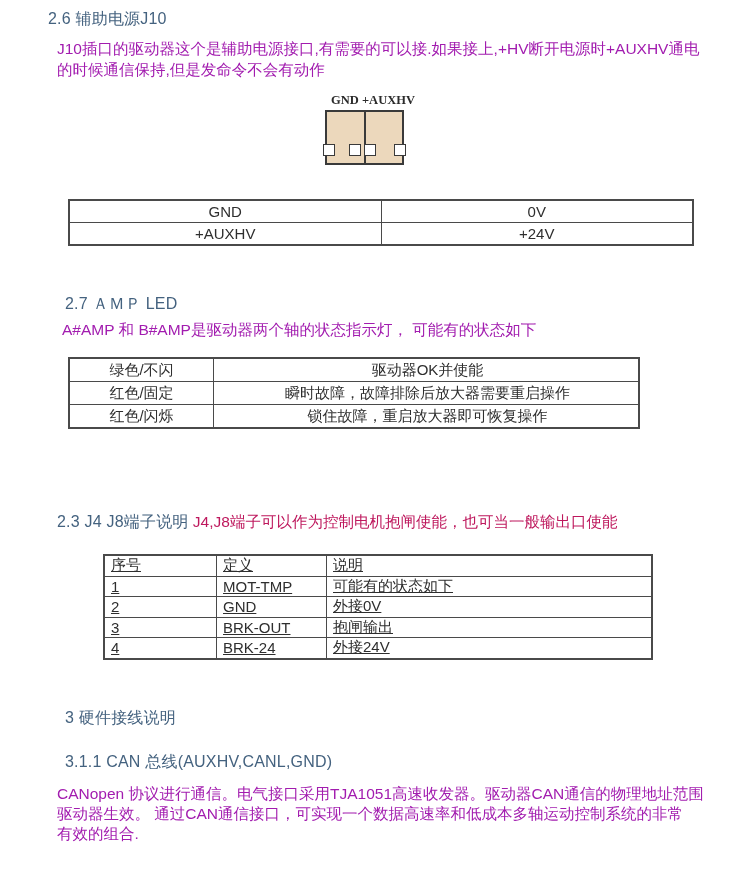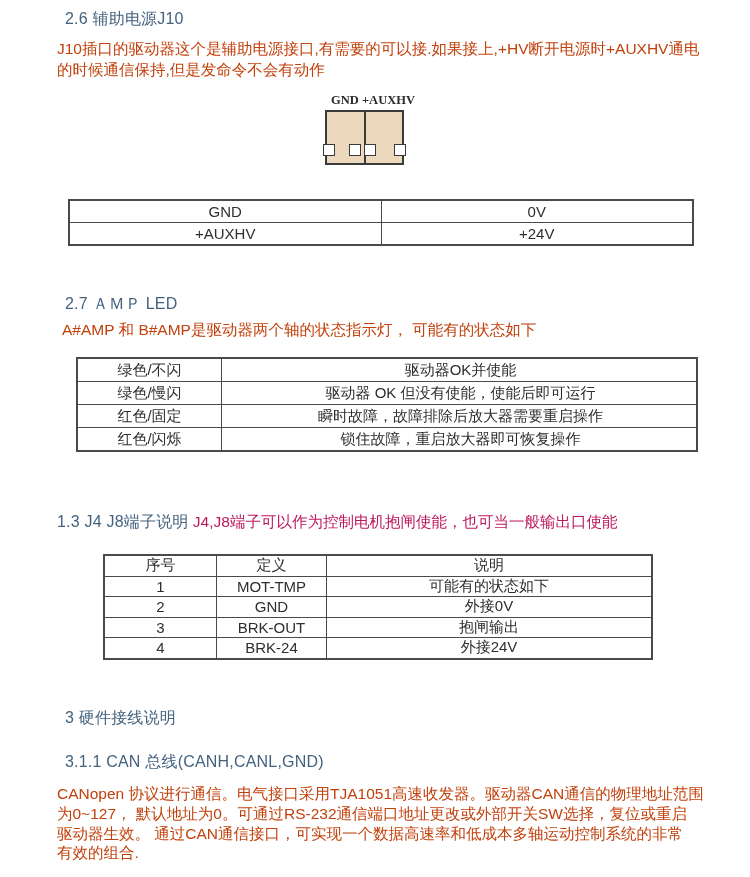--- a/index.html
+++ b/index.html
@@ -14,21 +14,21 @@
   .abs { position:absolute; }
   .heading {
     color:#44627f;
     font-size:16px;
     letter-spacing:0.2px;
     white-space:nowrap;
   }
   .bodyline {
     font-size:15.5px;
     line-height:21px;
-    color:#c2410c;
+    color:#a21caf;
     white-space:nowrap;
   }
   
   .fig { top:93px; left:318px; width:110px; }
   .fig-labels {
     position:relative; height:15px;
     font-family:"Liberation Serif", serif;
     font-weight:bold; font-size:12.5px; color:#2b2b2b;
   }
   .fig-label-gnd { position:absolute; left:13px; top:0; }
@@ -59,40 +59,40 @@
   td, th {
     border:1px solid #4a4a4a;
     font-size:15px; font-weight:normal;
     color:#2e2e2e;
     padding:0 6px;
     overflow:hidden; white-space:nowrap;
   }
   .tbl { border:2px solid #4a4a4a; }
   .tbl-aux { top:199px; left:68px; width:626px; }
   .tbl-aux td { height:21px; text-align:center; }
-  .tbl-amp { top:357px; left:76px; width:622px;padding-left:16px; }
+  .tbl-amp { top:357px; left:68px; width:572px;padding-left:16px; }
   .tbl-amp td { height:22px; }
   .tbl-amp td.c1 { text-align:center; width:131px; }
   .tbl-amp td.c2 { text-align:center; padding-left:9px; }
   .tbl-j4 { top:554px; left:103px; width:550px; }
-  .tbl-j4 th, .tbl-j4 td { height:19.5px; text-align:center; }
+  .tbl-j4 th, .tbl-j4 td { height:19.5px; text-align:left;text-decoration:underline; }
   .tbl-j4 .colA { width:99px; }
   .tbl-j4 .colB { width:97px; }
   
   .line28 { top:512px; left:57px; font-size:15.5px; white-space:nowrap; }
   .line28 .rest { color:#be185d; }
   
   .para3 { top:784px; left:57px; width:645px; }
   .para3 .bodyline { line-height:19.8px; }
   .para3 .firstline { text-indent:36px; }
 </style>
 </head>
 <body>
 
-<div class="abs heading" style="top:9px; left:65px;">2.6 辅助电源J10</div>
+<div class="abs heading" style="top:9px; left:48px;">2.6 辅助电源J10</div>
 
 <div class="abs" style="top:38px; left:57px;">
   <div class="bodyline">J10插口的驱动器这个是辅助电源接口,有需要的可以接.如果接上,+HV断开电源时+AUXHV通电</div>
   <div class="bodyline">的时候通信保持,但是发命令不会有动作</div>
 </div>
 
 <div class="abs fig">
   <div class="fig-labels">
     <span class="fig-label-gnd">GND</span>
     <span class="fig-label-aux">+AUXHV</span>
@@ -123,36 +123,32 @@
 
 <div class="abs bodyline" style="top:319px; left:62px;text-align:center;">A#AMP 和 B#AMP是驱动器两个轴的状态指示灯， 可能有的状态如下</div>
 
 <table class="abs tbl tbl-amp">
   <tbody>
       <tr>
     <td class="c1">绿色/不闪</td>
     <td class="c2">驱动器OK并使能</td>
   </tr>
   <tr>
-    <td class="c1">绿色/慢闪</td>
-    <td class="c2">驱动器 OK 但没有使能，使能后即可运行</td>
-  </tr>
-  <tr>
     <td class="c1">红色/固定</td>
     <td class="c2">瞬时故障，故障排除后放大器需要重启操作</td>
   </tr>
   <tr>
     <td class="c1">红色/闪烁</td>
     <td class="c2">锁住故障，重启放大器即可恢复操作</td>
   </tr>
 </tbody>
   </table>
 
 <div class="abs line28">
-  <span class="heading" style="position:static;">1.3 J4 J8端子说明</span><span class="rest"> J4,J8端子可以作为控制电机抱闸使能，也可当一般输出口使能</span>
+  <span class="heading" style="position:static;">2.3 J4 J8端子说明</span><span class="rest"> J4,J8端子可以作为控制电机抱闸使能，也可当一般输出口使能</span>
 </div>
 
 <table class="abs tbl tbl-j4">
   <tbody>
       <tr>
     <th class="colA">序号</th>
     <th class="colB">定义</th>
     <th>说明</th>
   </tr>
   <tr>
@@ -173,20 +169,19 @@
   <tr>
     <td>4</td>
     <td>BRK-24</td>
     <td>外接24V</td>
   </tr>
 </tbody>
   </table>
 
 <div class="abs heading" style="top:708px; left:65px;">3  硬件接线说明</div>
 
-<div class="abs heading" style="top:752px; left:65px;">3.1.1  CAN 总线(CANH,CANL,GND)</div>
+<div class="abs heading" style="top:752px; left:65px;">3.1.1  CAN 总线(AUXHV,CANL,GND)</div>
 
 <div class="abs para3">
   <div class="bodyline">CANopen 协议进行通信。电气接口采用TJA1051高速收发器。驱动器CAN通信的物理地址范围</div>
-  <div class="bodyline">为0~127，  默认地址为0。可通过RS-232通信端口地址更改或外部开关SW选择，复位或重启</div>
   <div class="bodyline">驱动器生效。 通过CAN通信接口，可实现一个数据高速率和低成本多轴运动控制系统的非常</div>
   <div class="bodyline">有效的组合.</div>
 </div>
 
 </body></html>

